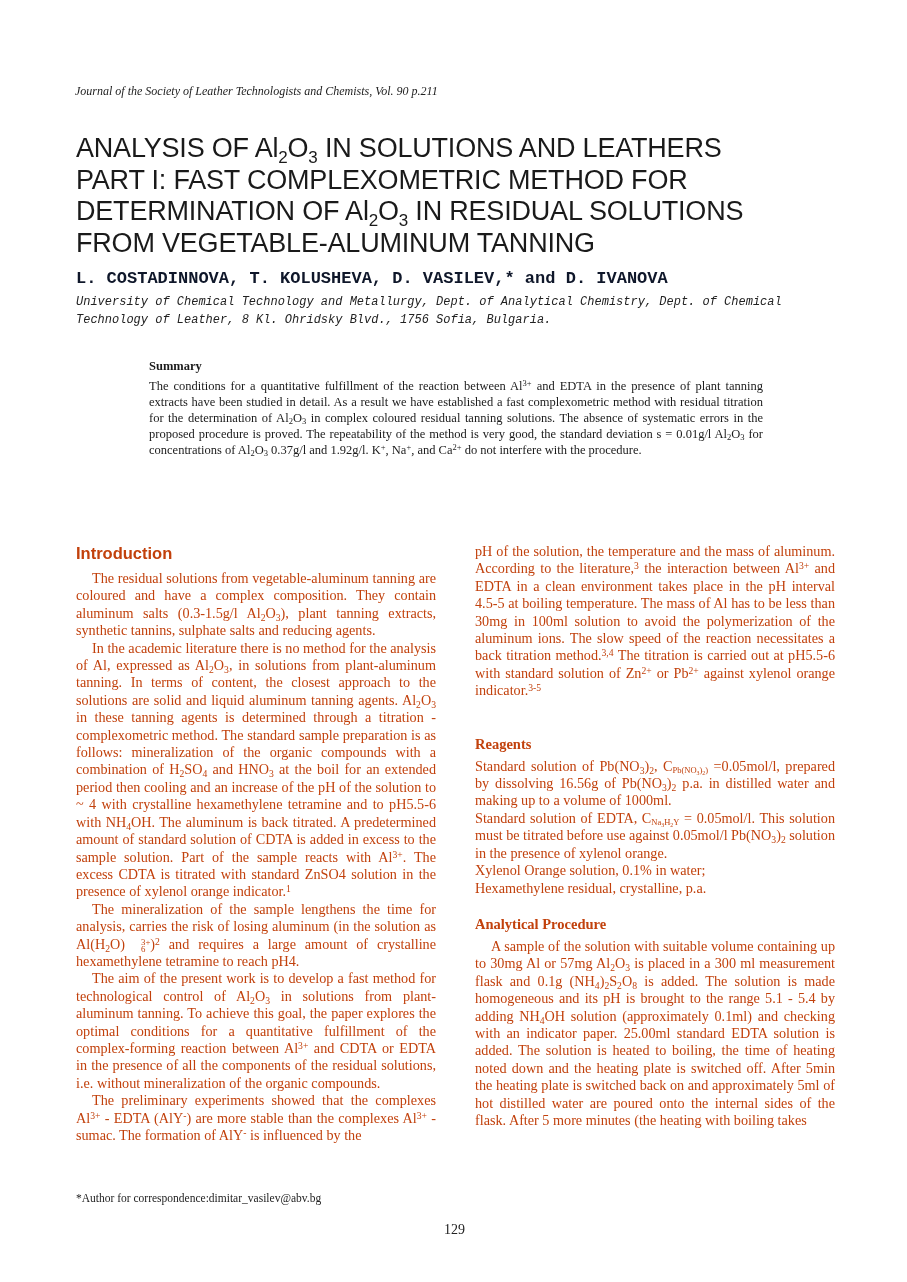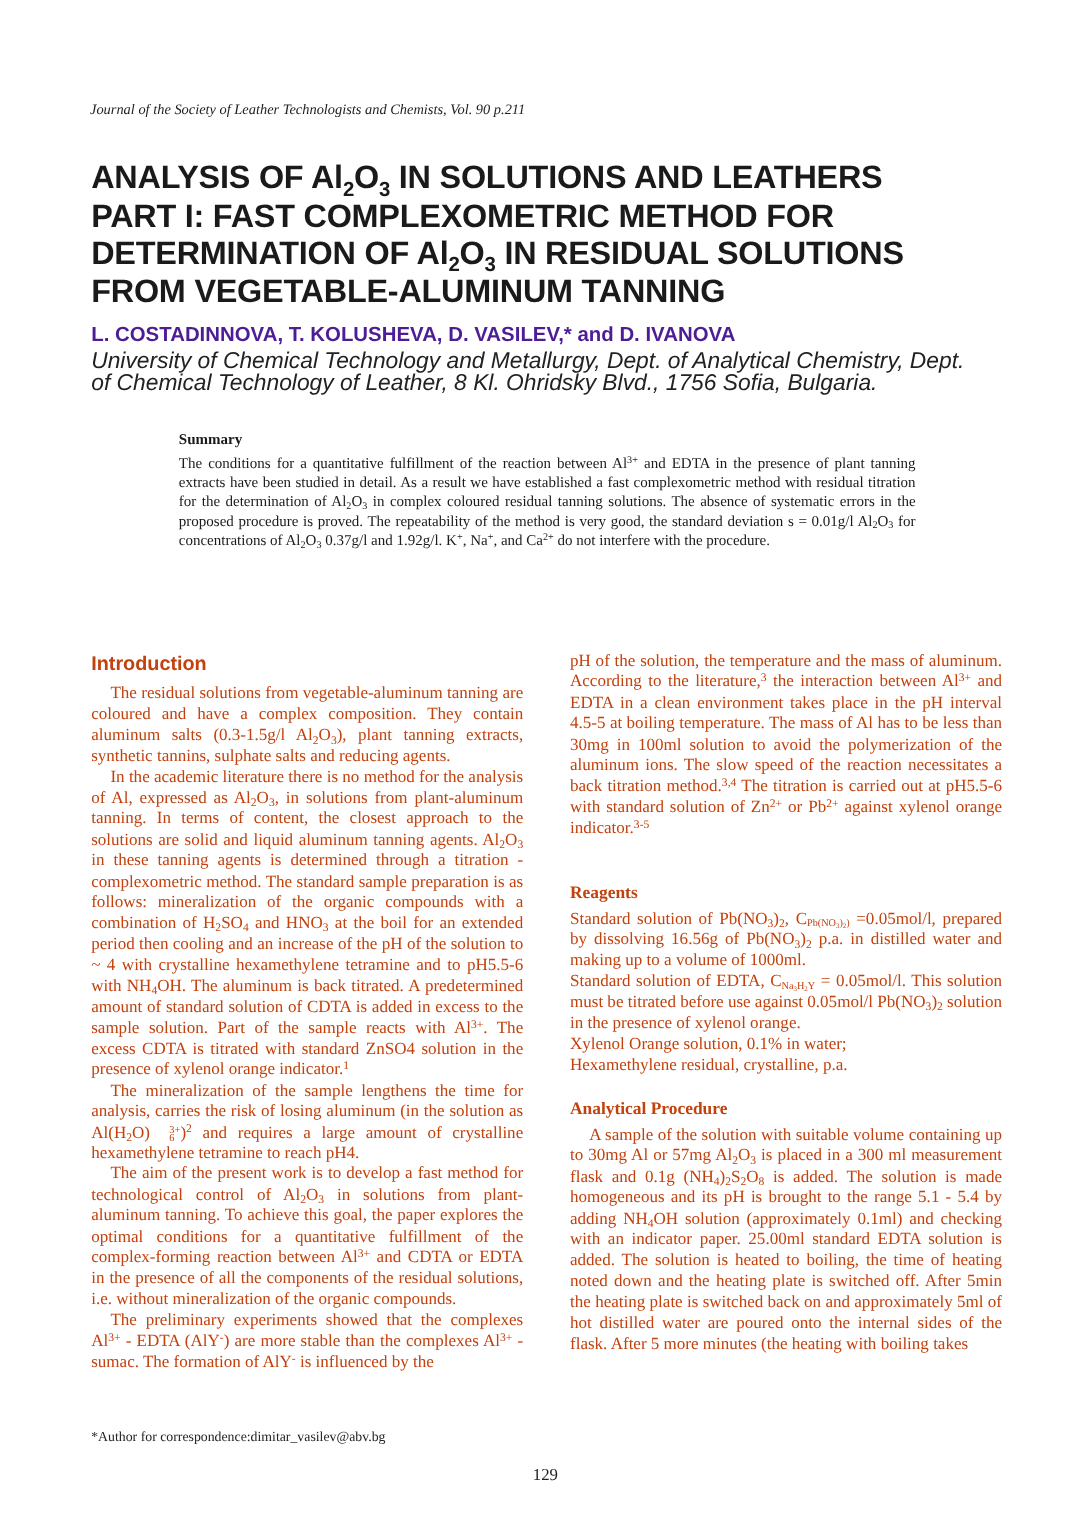--- a/index.html
+++ b/index.html
@@ -1,21 +1,21 @@
 <!DOCTYPE html>
 <html><head>
 <meta charset="utf-8">
 <style>
   html, body { margin: 0; padding: 0; background: #ffffff; }
   body { width: 907px; height: 1282px; position: relative; overflow: hidden; color: #1a1a1a; font-family: "Liberation Serif", serif; }
   .running-header { position: absolute; left: 75px; top: 84px; font-family: "Liberation Serif", serif; font-style: italic; font-size: 12px; color: #222; }
-  .title { position: absolute; left: 76px; top: 133px; width: 740px; font-family: "Liberation Sans", sans-serif; font-weight: bold; font-size: 27px; line-height: 31.5px; color: #1a1a1a; margin: 0; letter-spacing: -0.2px; }
+  .title { position: absolute; left: 76px; top: 133px; width: 740px; font-family: "Liberation Sans", sans-serif; font-weight: normal; font-size: 27px; line-height: 31.5px; color: #1a1a1a; margin: 0; letter-spacing: -0.2px; }
   .title sub { font-size: 17px; vertical-align: -6px; line-height: 0; }
-  .authors { position: absolute; left: 76px; top: 269px; font-family: Liberation Sans, sans-serif; font-weight: bold; font-size: 17px; color: #4c1d95; }
-  .affiliation { position: absolute; left: 76px; top: 293px; width: 740px; font-family: Liberation Sans, sans-serif; font-style: italic; font-size: 19px; line-height: 18px; color: #222; }
+  .authors { position: absolute; left: 76px; top: 269px; font-family: Liberation Mono, monospace; font-weight: bold; font-size: 17px; color: #0f172a; }
+  .affiliation { position: absolute; left: 76px; top: 293px; width: 740px; font-family: Liberation Mono, monospace; font-style: italic; font-size: 12px; line-height: 18px; color: #222; }
   .summary { position: absolute; left: 145px; top: 354px; width: 622px; font-size: 12.5px; line-height: 16px; text-align: justify; color: #1a1a1a; }
   .summary-heading { font-weight: bold; font-size: 12.5px; margin: 0; }
   .summary p { margin: 4px; }
   .col { position: absolute; top: 543px; font-size: 14.2px; line-height: 17.4px; text-align: justify; color: #c2410c; }
   .col-left { left: 76px; width: 360px; }
   .col-right { left: 475px; width: 360px; }
   .section-heading { font-family: "Liberation Sans", sans-serif; font-weight: bold; font-size: 16.5px; margin: 0 0 7px 0; line-height: 20px; }
   .subsection-heading { font-family: "Liberation Serif", serif; font-weight: bold; font-size: 14.5px; margin: 0 0 5px 0; line-height: 18px; }
   .col p { margin: 0; }
   .indent { text-indent: 16px; }

